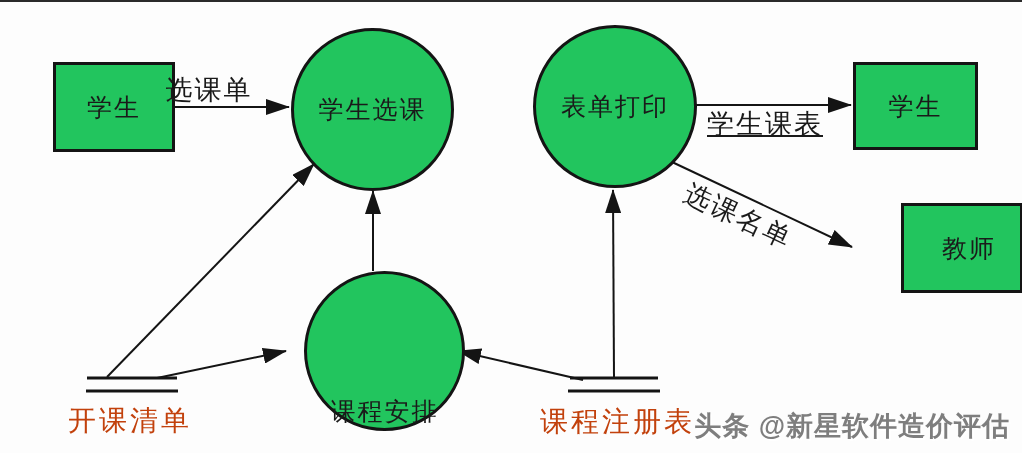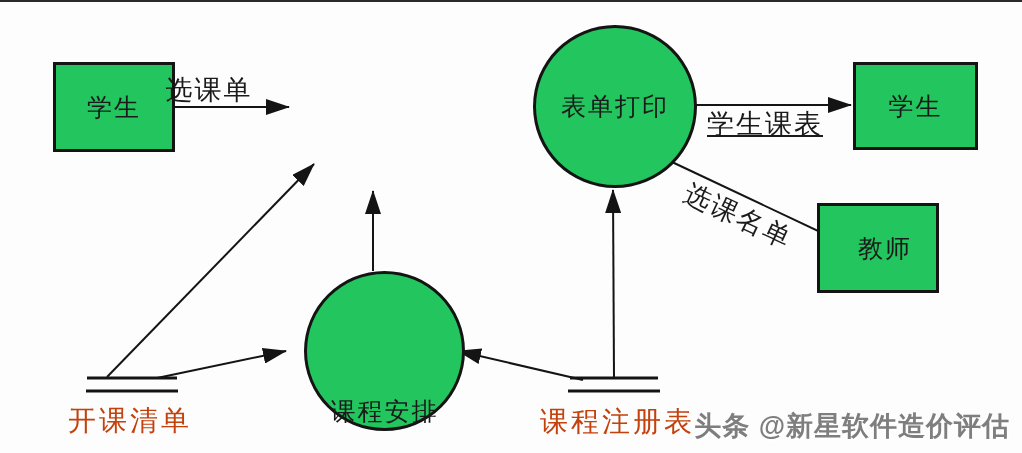--- a/index.html
+++ b/index.html
@@ -119,24 +119,27 @@
   </svg>
 
   <div class="node entity" style="left:53px; top:62px; width:122px; height:90px;">
     <span>学生</span>
   </div>
 
   <div class="node entity" style="left:853px; top:62px; width:125px; height:88px;">
     <span>学生</span>
   </div>
 
-  <div class="node entity" style="left:817px; top:203px; width:122px; height:90px;padding-left:14px;">
+  <div class="node entity" style="left:901px; top:203px; width:122px; height:90px;padding-left:14px;">
     <span>教师</span>
   </div>
 
+  <div class="node process" style="left:291px; top:28px; width:163px; height:163px;">
+    <span>学生选课</span>
+  </div>
 
   <div class="node process" style="left:533px; top:25px; width:164px; height:163px;">
     <span>表单打印</span>
   </div>
 
   <div class="node process" style="left:304px; top:271px; width:161px; height:160px;align-items:flex-end;">
     <span>课程安排</span>
   </div>
 
   <div class="flow-label" style="left:154px; top:72px; width:110px;text-align:center;">选课单</div>

